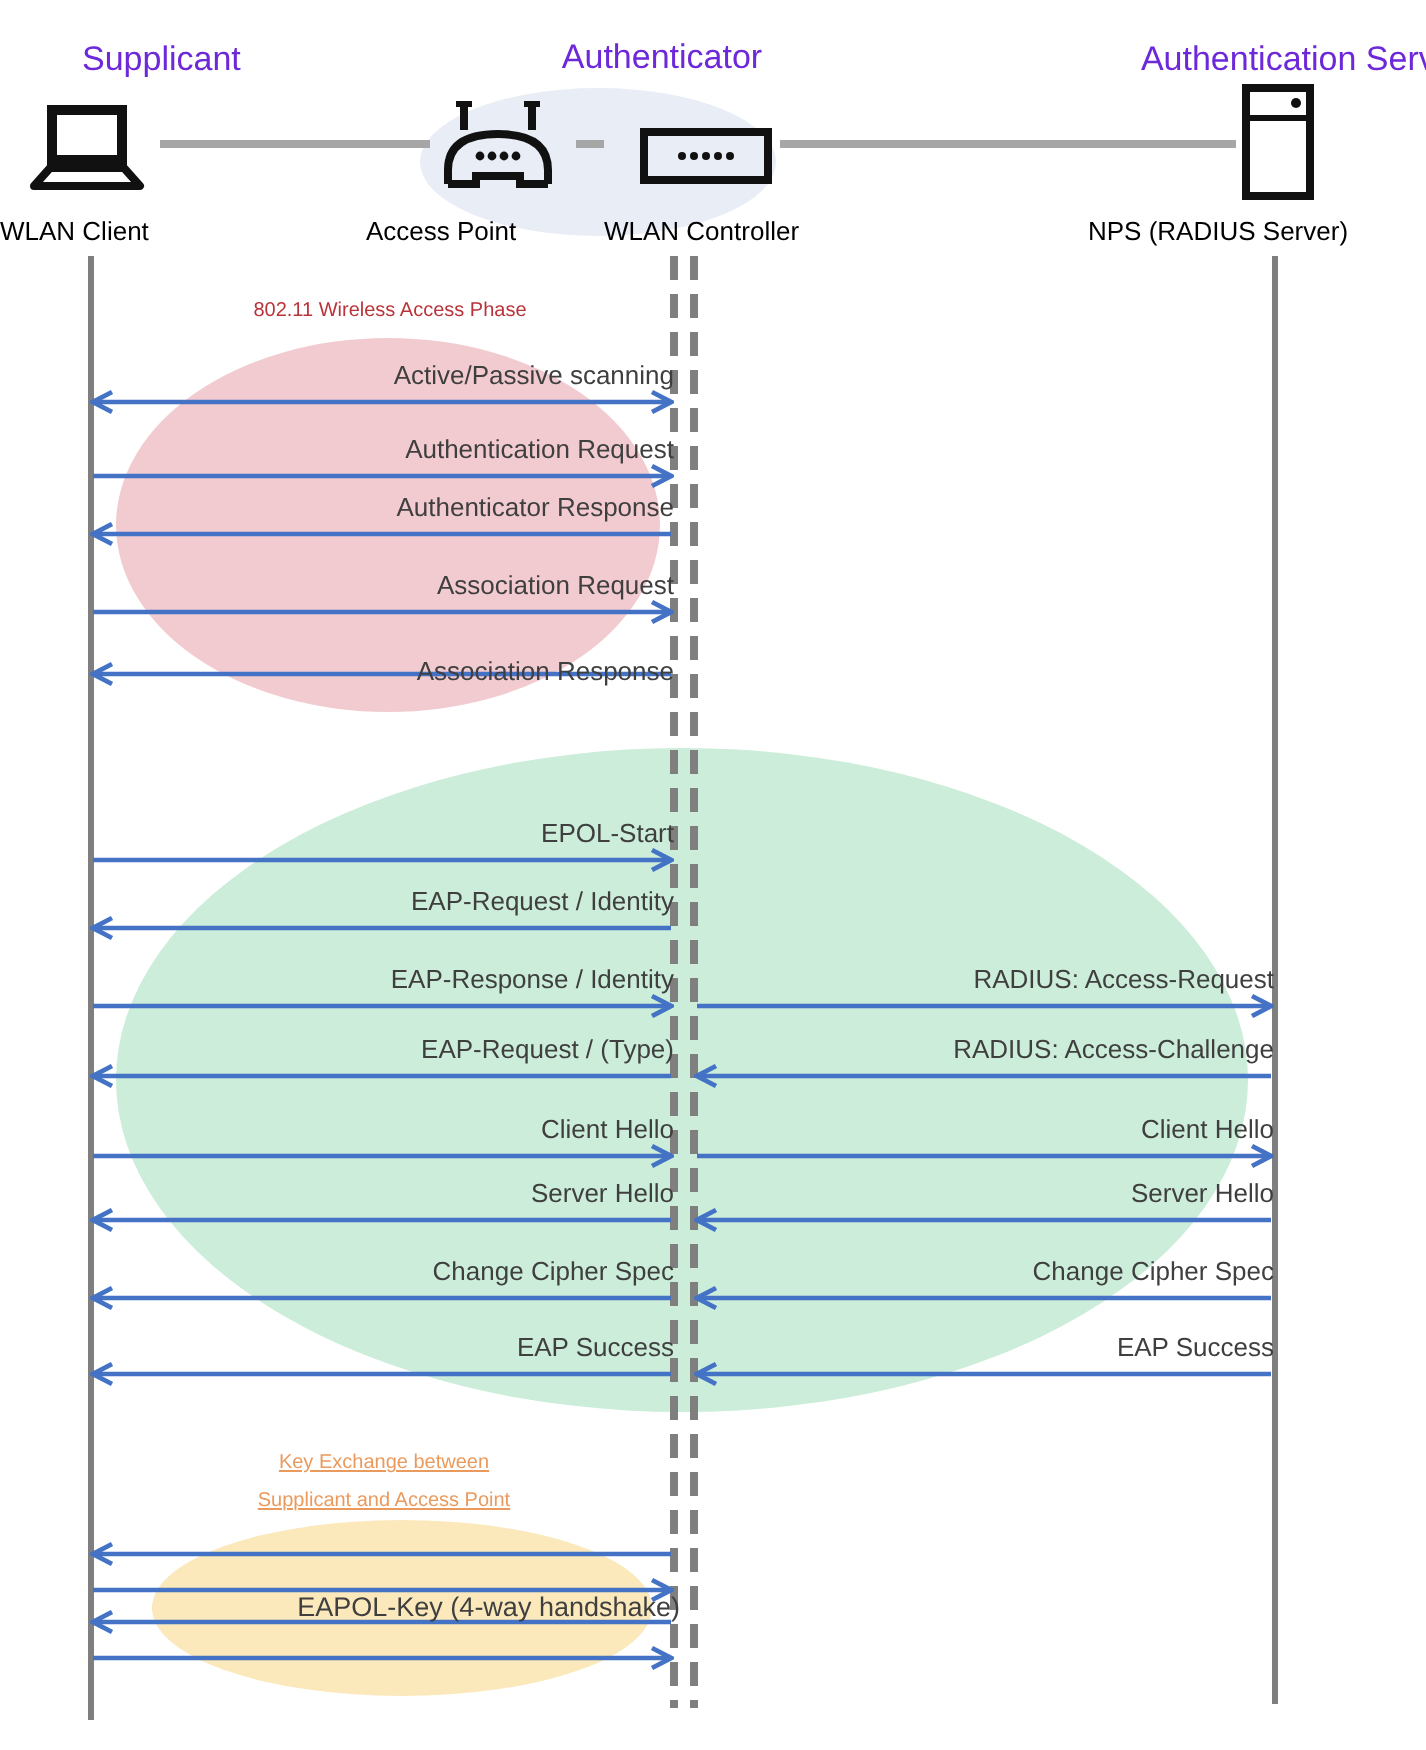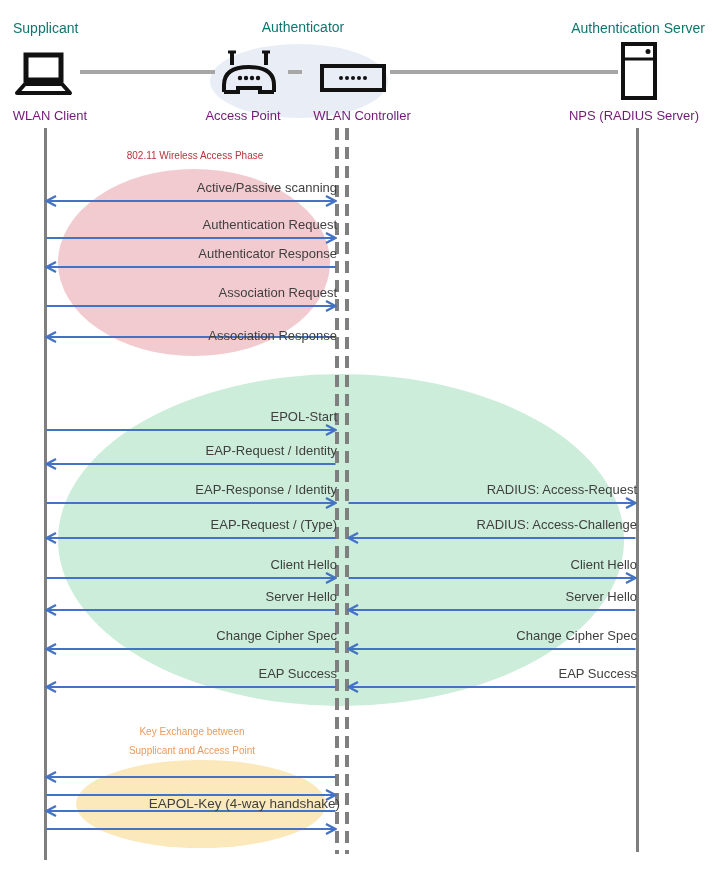--- a/index.html
+++ b/index.html
@@ -1,20 +1,20 @@
 <!DOCTYPE html>
 <html style="--arrow: #4472C4; --lifeline: #7F7F7F; --connector: #A6A6A6; --labeltext: #3F3F3F;"><head>
 <meta charset="utf-8">
 <style>
   html,body{margin:0;padding:0;background:#fff;}
   .canvas{position:relative;width:713px;height:875px;background:#ffffff;
           font-family:"Liberation Sans",sans-serif;color:#262626;overflow:hidden;}
   .ellipse{position:absolute;border-radius:50%;}
-  .role-label{position:absolute;font-size:14px;color:#0f766e;white-space:nowrap;z-index:5;}
-  .node-label{position:absolute;font-size:13px;color:#701a75;text-align:center;white-space:nowrap;z-index:5;}
+  .role-label{position:absolute;font-size:17px;color:#6d28d9;white-space:nowrap;z-index:5;margin-left:28px;}
+  .node-label{position:absolute;font-size:13px;color:#000000;white-space:nowrap;z-index:5;}
   .connector{position:absolute;height:4px;background:var(--connector,#A6A6A6);top:70px;z-index:2;}
   .icon{position:absolute;z-index:4;}
   .lifeline{position:absolute;z-index:3;}
   .lifeline.solid{background:var(--lifeline,#7F7F7F);}
   .lifeline.dashed{background:repeating-linear-gradient(to bottom,var(--lifeline,#7F7F7F) 0 12px,transparent 12px 19px);}
   .phase-ellipse{z-index:1;}
   .phase-title{position:absolute;font-size:10px;line-height:19px;text-align:center;
                white-space:pre-line;z-index:6;}
   .msg-label{position:absolute;font-size:13px;height:18px;line-height:18px;text-align:right;
              color:var(--labeltext,#3F3F3F);white-space:nowrap;z-index:7;}
@@ -77,21 +77,21 @@
   <div class="ellipse phase-ellipse" style="left: 58px; top: 169px; width: 272px; height: 187px; background: rgb(242, 203, 208);"></div>
   <div class="ellipse phase-ellipse" style="left: 58px; top: 374px; width: 566px; height: 332px; background: rgb(203, 237, 217);"></div>
   <div class="ellipse phase-ellipse" style="left: 76px; top: 760px; width: 250px; height: 88px; background: rgb(251, 233, 188);"></div>
 
   <div class="lifeline solid" style="left:44px;top:128px;width:3px;height:732px;"></div>
   <div class="lifeline dashed" style="left:335px;top:128px;width:4px;height:726px;"></div>
   <div class="lifeline dashed" style="left:345px;top:128px;width:4px;height:726px;"></div>
   <div class="lifeline solid" style="left:636px;top:128px;width:3px;height:724px;"></div>
 
   <div class="phase-title" style="left: 65px; top: 146px; width: 260px; color: rgb(184, 51, 58);">802.11 Wireless Access Phase</div>
-  <div class="phase-title" style="left: 62px; top: 722px; width: 260px; color: rgb(235, 154, 94);">Key Exchange between
+  <div class="phase-title" style="left: 62px; top: 722px; width: 260px; color: rgb(235, 154, 94); text-decoration: underline;">Key Exchange between
 Supplicant and Access Point</div>
 
   <div id="message-layer">
       <div>
         <div class="msg-label" style="left:45px;top:179px;width:292px">Active/Passive scanning</div>
         <svg class="msg-arrow" style="left:45px;top:194px" width="292" height="14" viewBox="0 0 292 14">
           <line x1="1.5" y1="7" x2="290.5" y2="7" stroke="#4472C4" stroke-width="2.2"></line>
           <polyline points="281,2 290.5,7 281,12" fill="none" stroke="#4472C4" stroke-width="2.4"></polyline>
           <polyline points="11,2 1.5,7 11,12" fill="none" stroke="#4472C4" stroke-width="2.4"></polyline>
         </svg>

